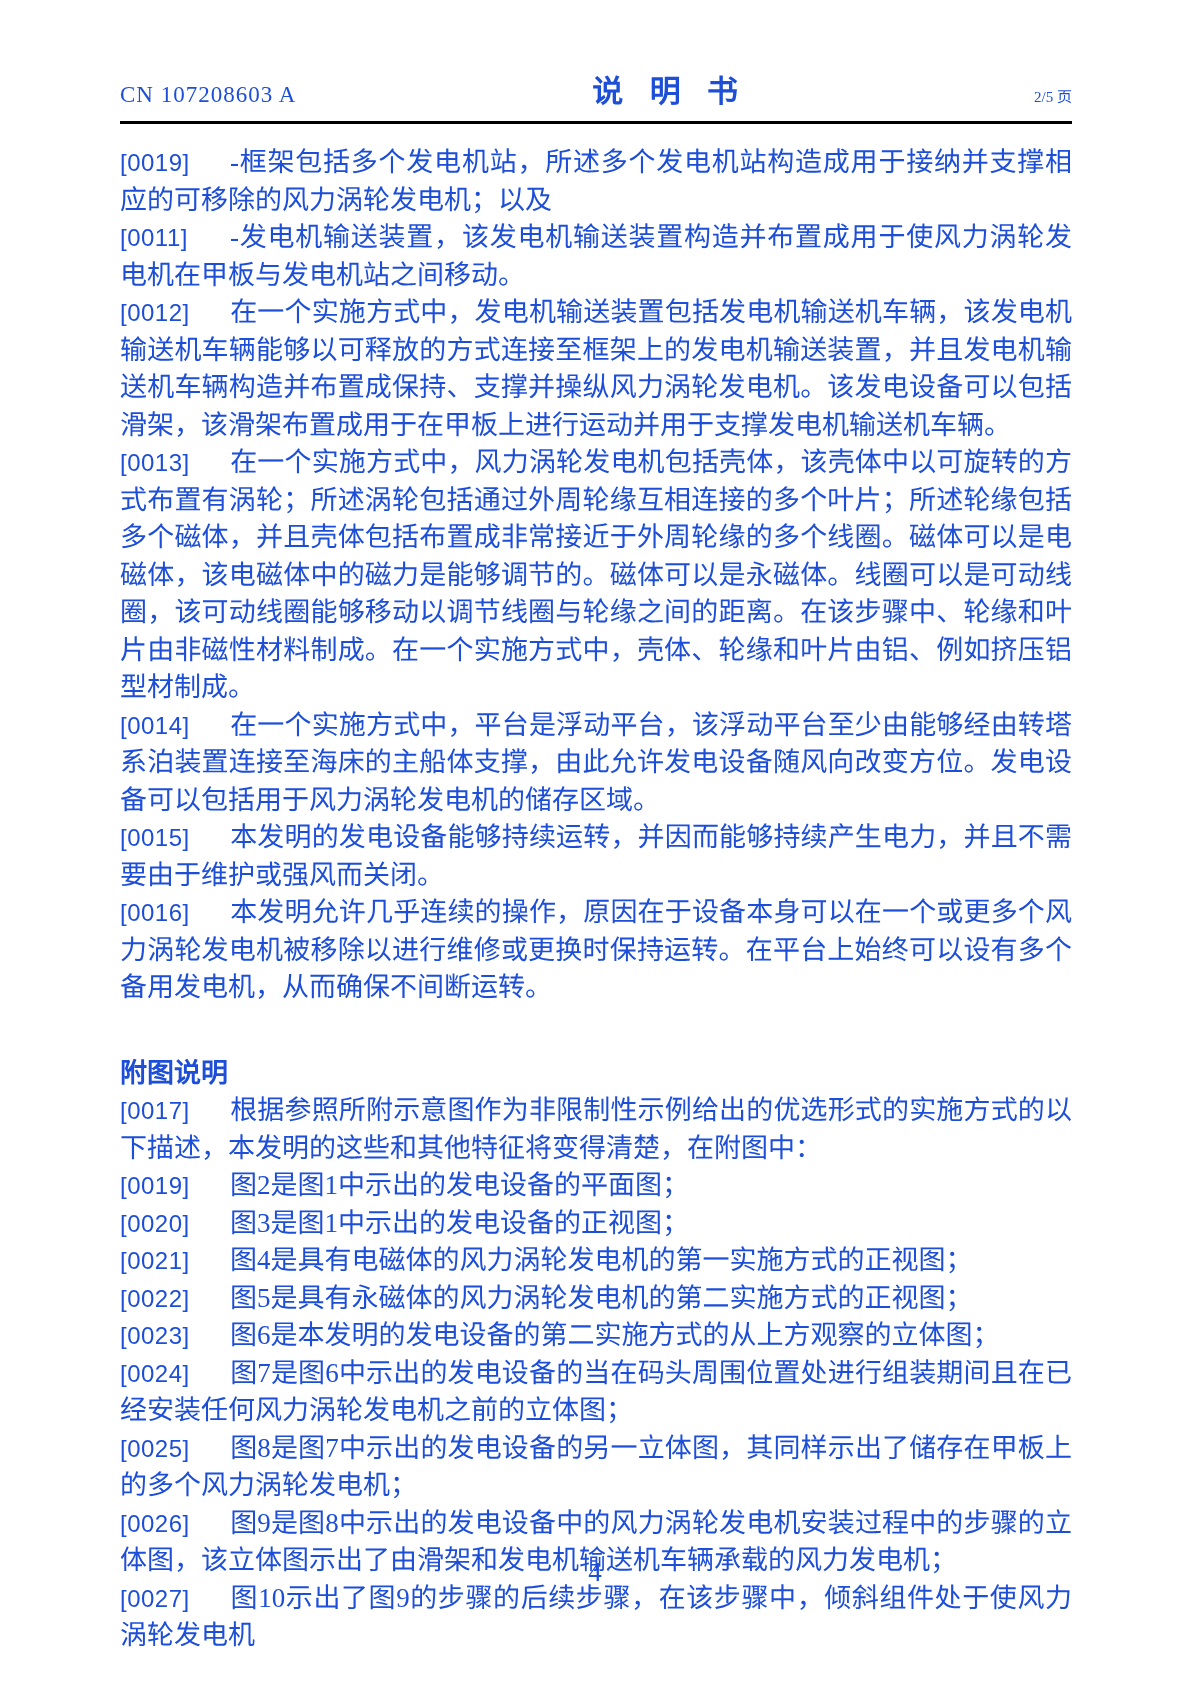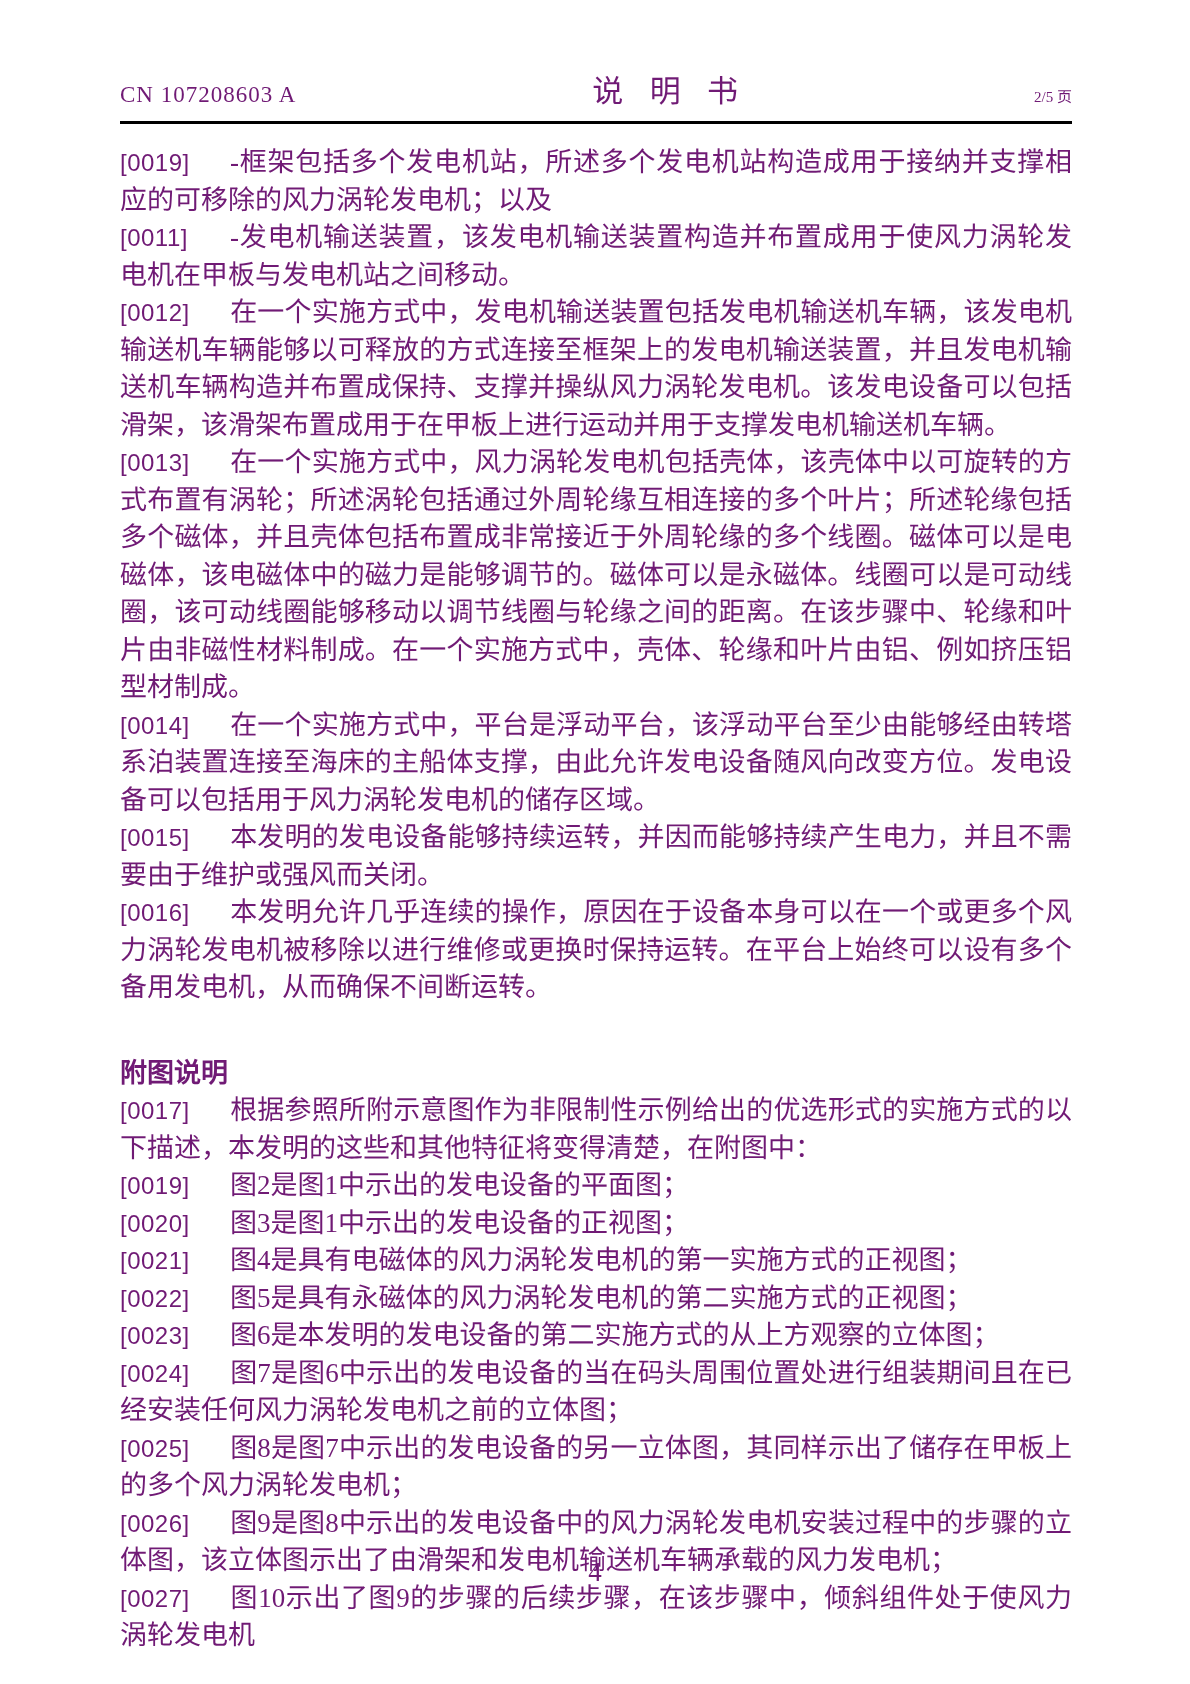--- a/index.html
+++ b/index.html
@@ -5,21 +5,21 @@
   html, body {
     margin: 0;
     padding: 0;
     background: #ffffff;
   }
   .page {
     position: relative;
     width: 1190px;
     height: 1684px;
     background: #ffffff;
-    color: #701a75;
+    color: #1d4ed8;
     font-family: "Liberation Serif", "DejaVu Serif", serif;
     overflow: hidden;
     box-sizing: border-box;
   }
   .content {
     position: absolute;
     left: 120px;
     top: 0;
     width: 952px;
   }
@@ -32,21 +32,21 @@
     padding-bottom: 10px;
     border-bottom: 3px solid #000000;
   }
   .doc-number {
     font-size: 23px;
     letter-spacing: 1px;
     white-space: nowrap;
   }
   .doc-title {
     font-size: 31px;
-    font-weight: normal;
+    font-weight: bold;
     letter-spacing: 0.85em;
     text-indent: 0.85em; 
     white-space: nowrap;
   }
   .page-indicator {
     font-size: 15px;
     white-space: nowrap;
   }
   
   .body-text {

